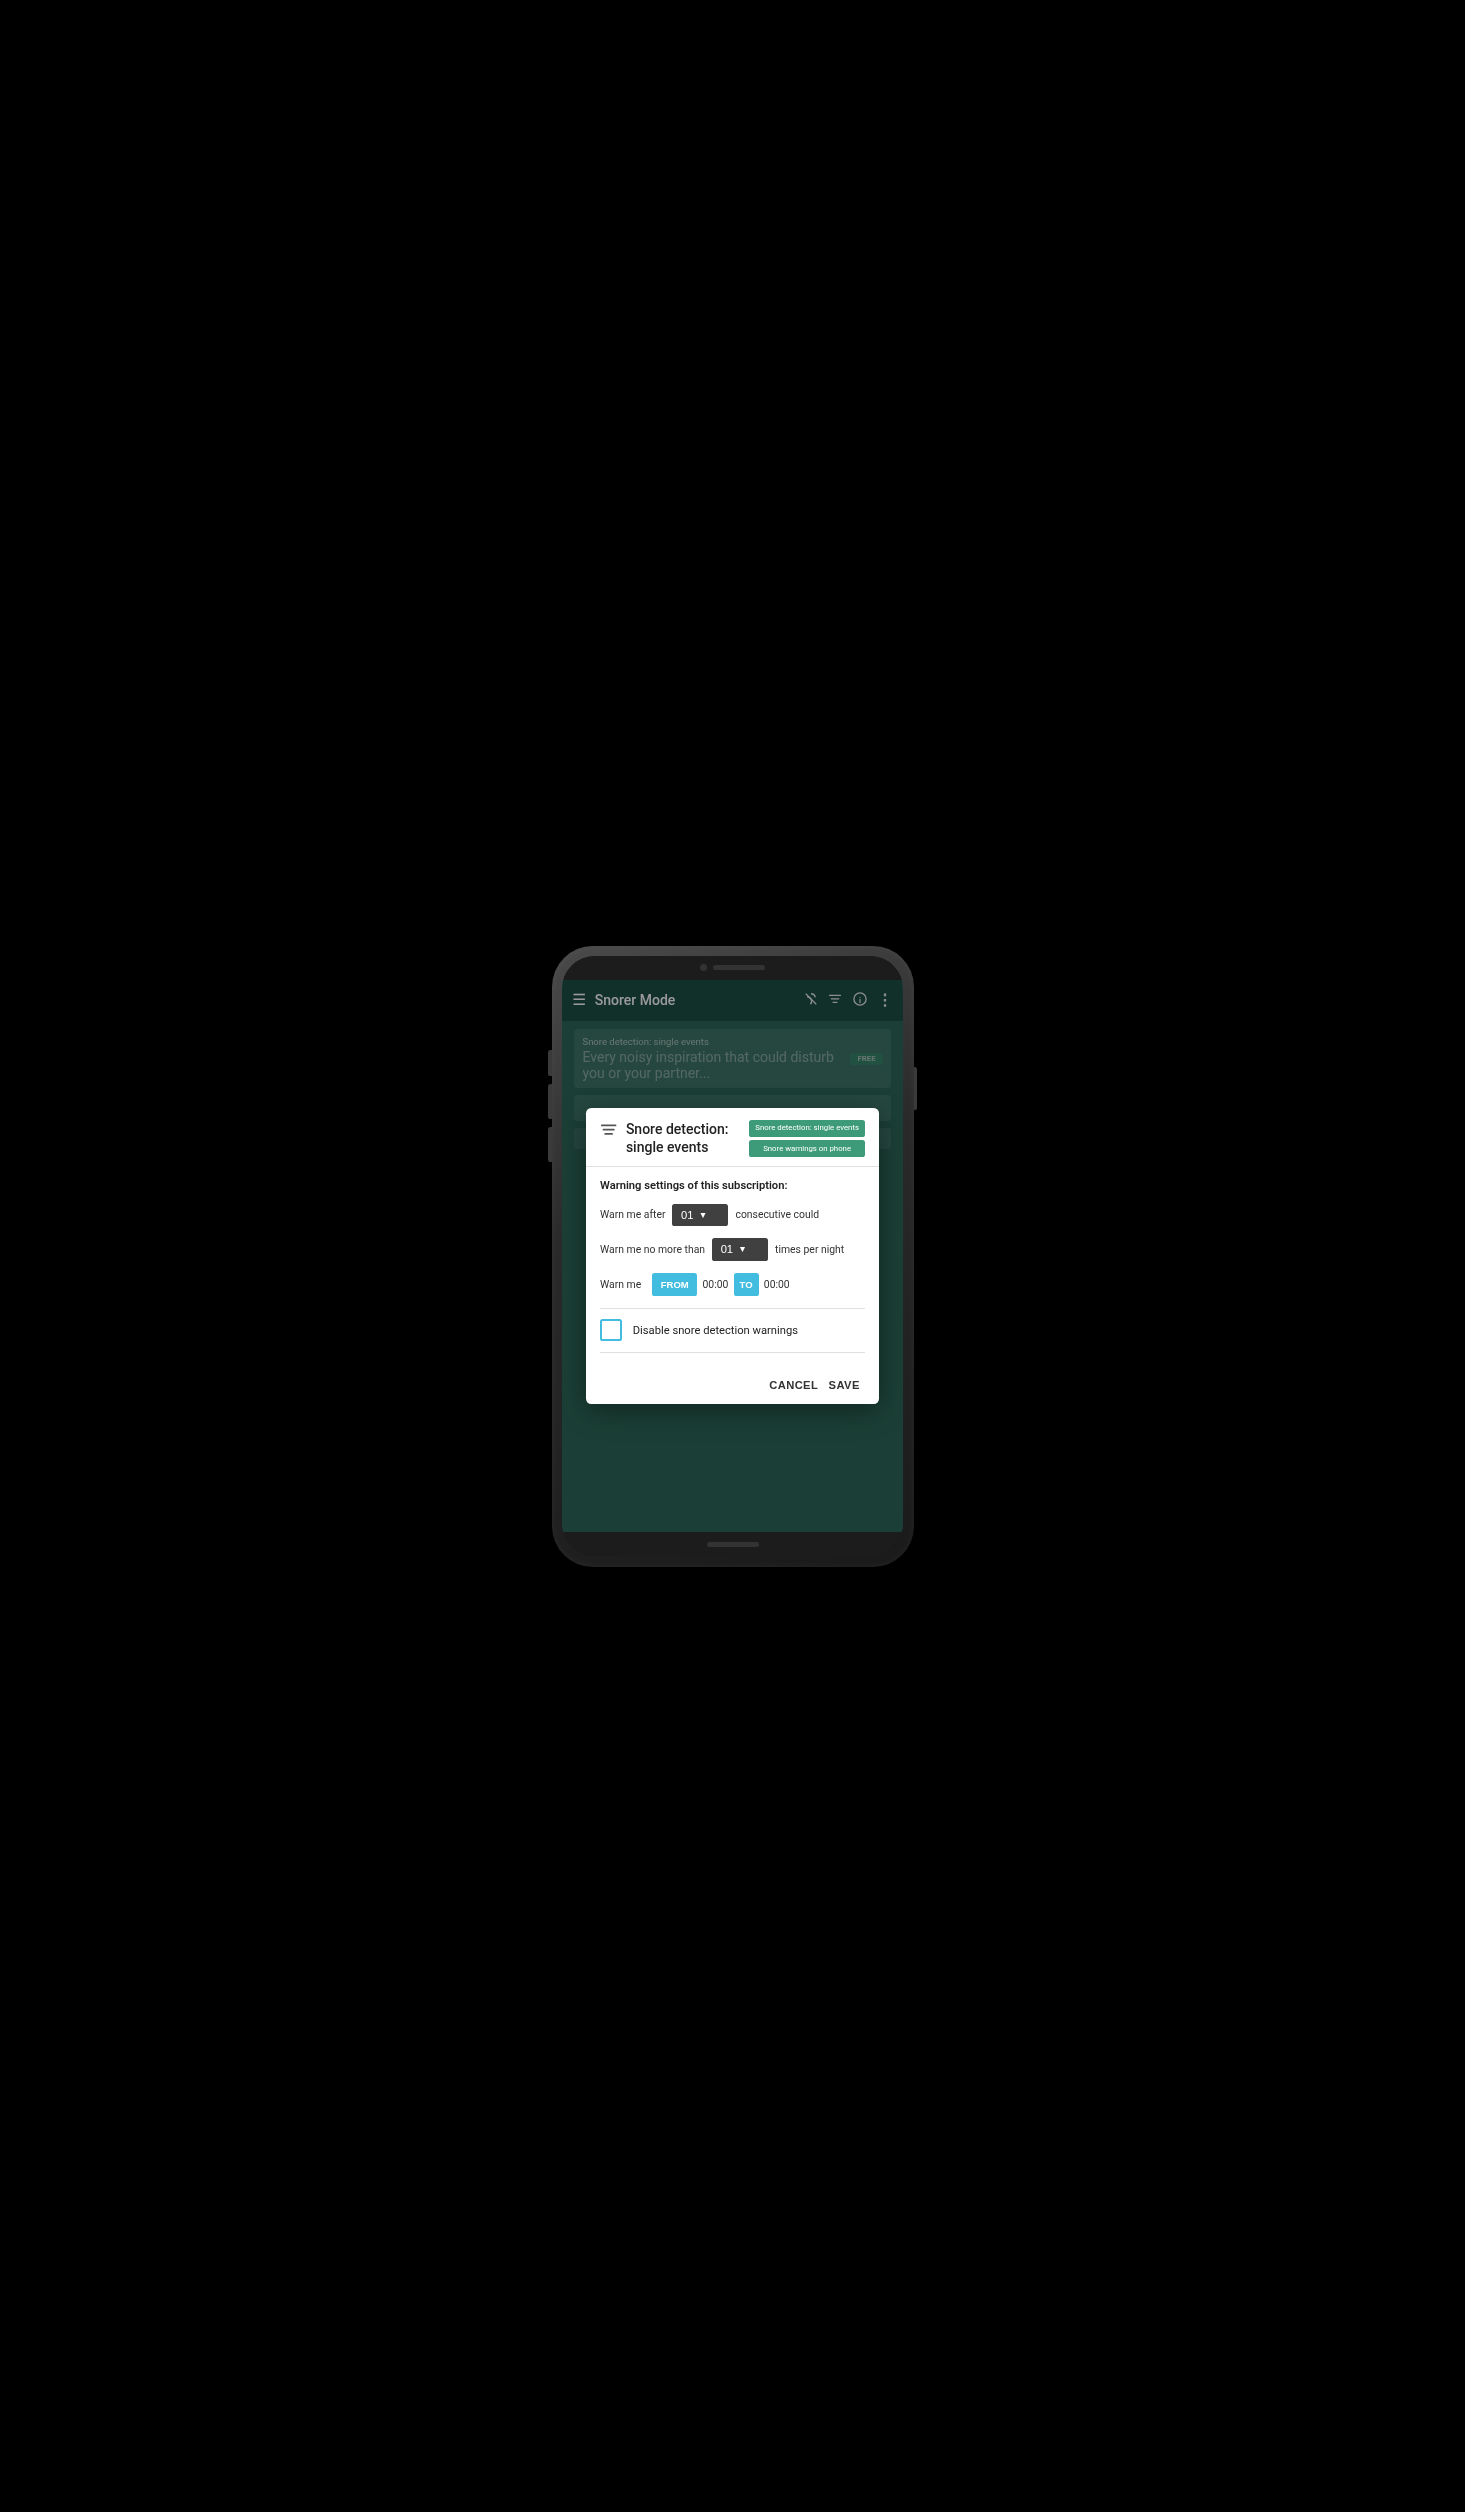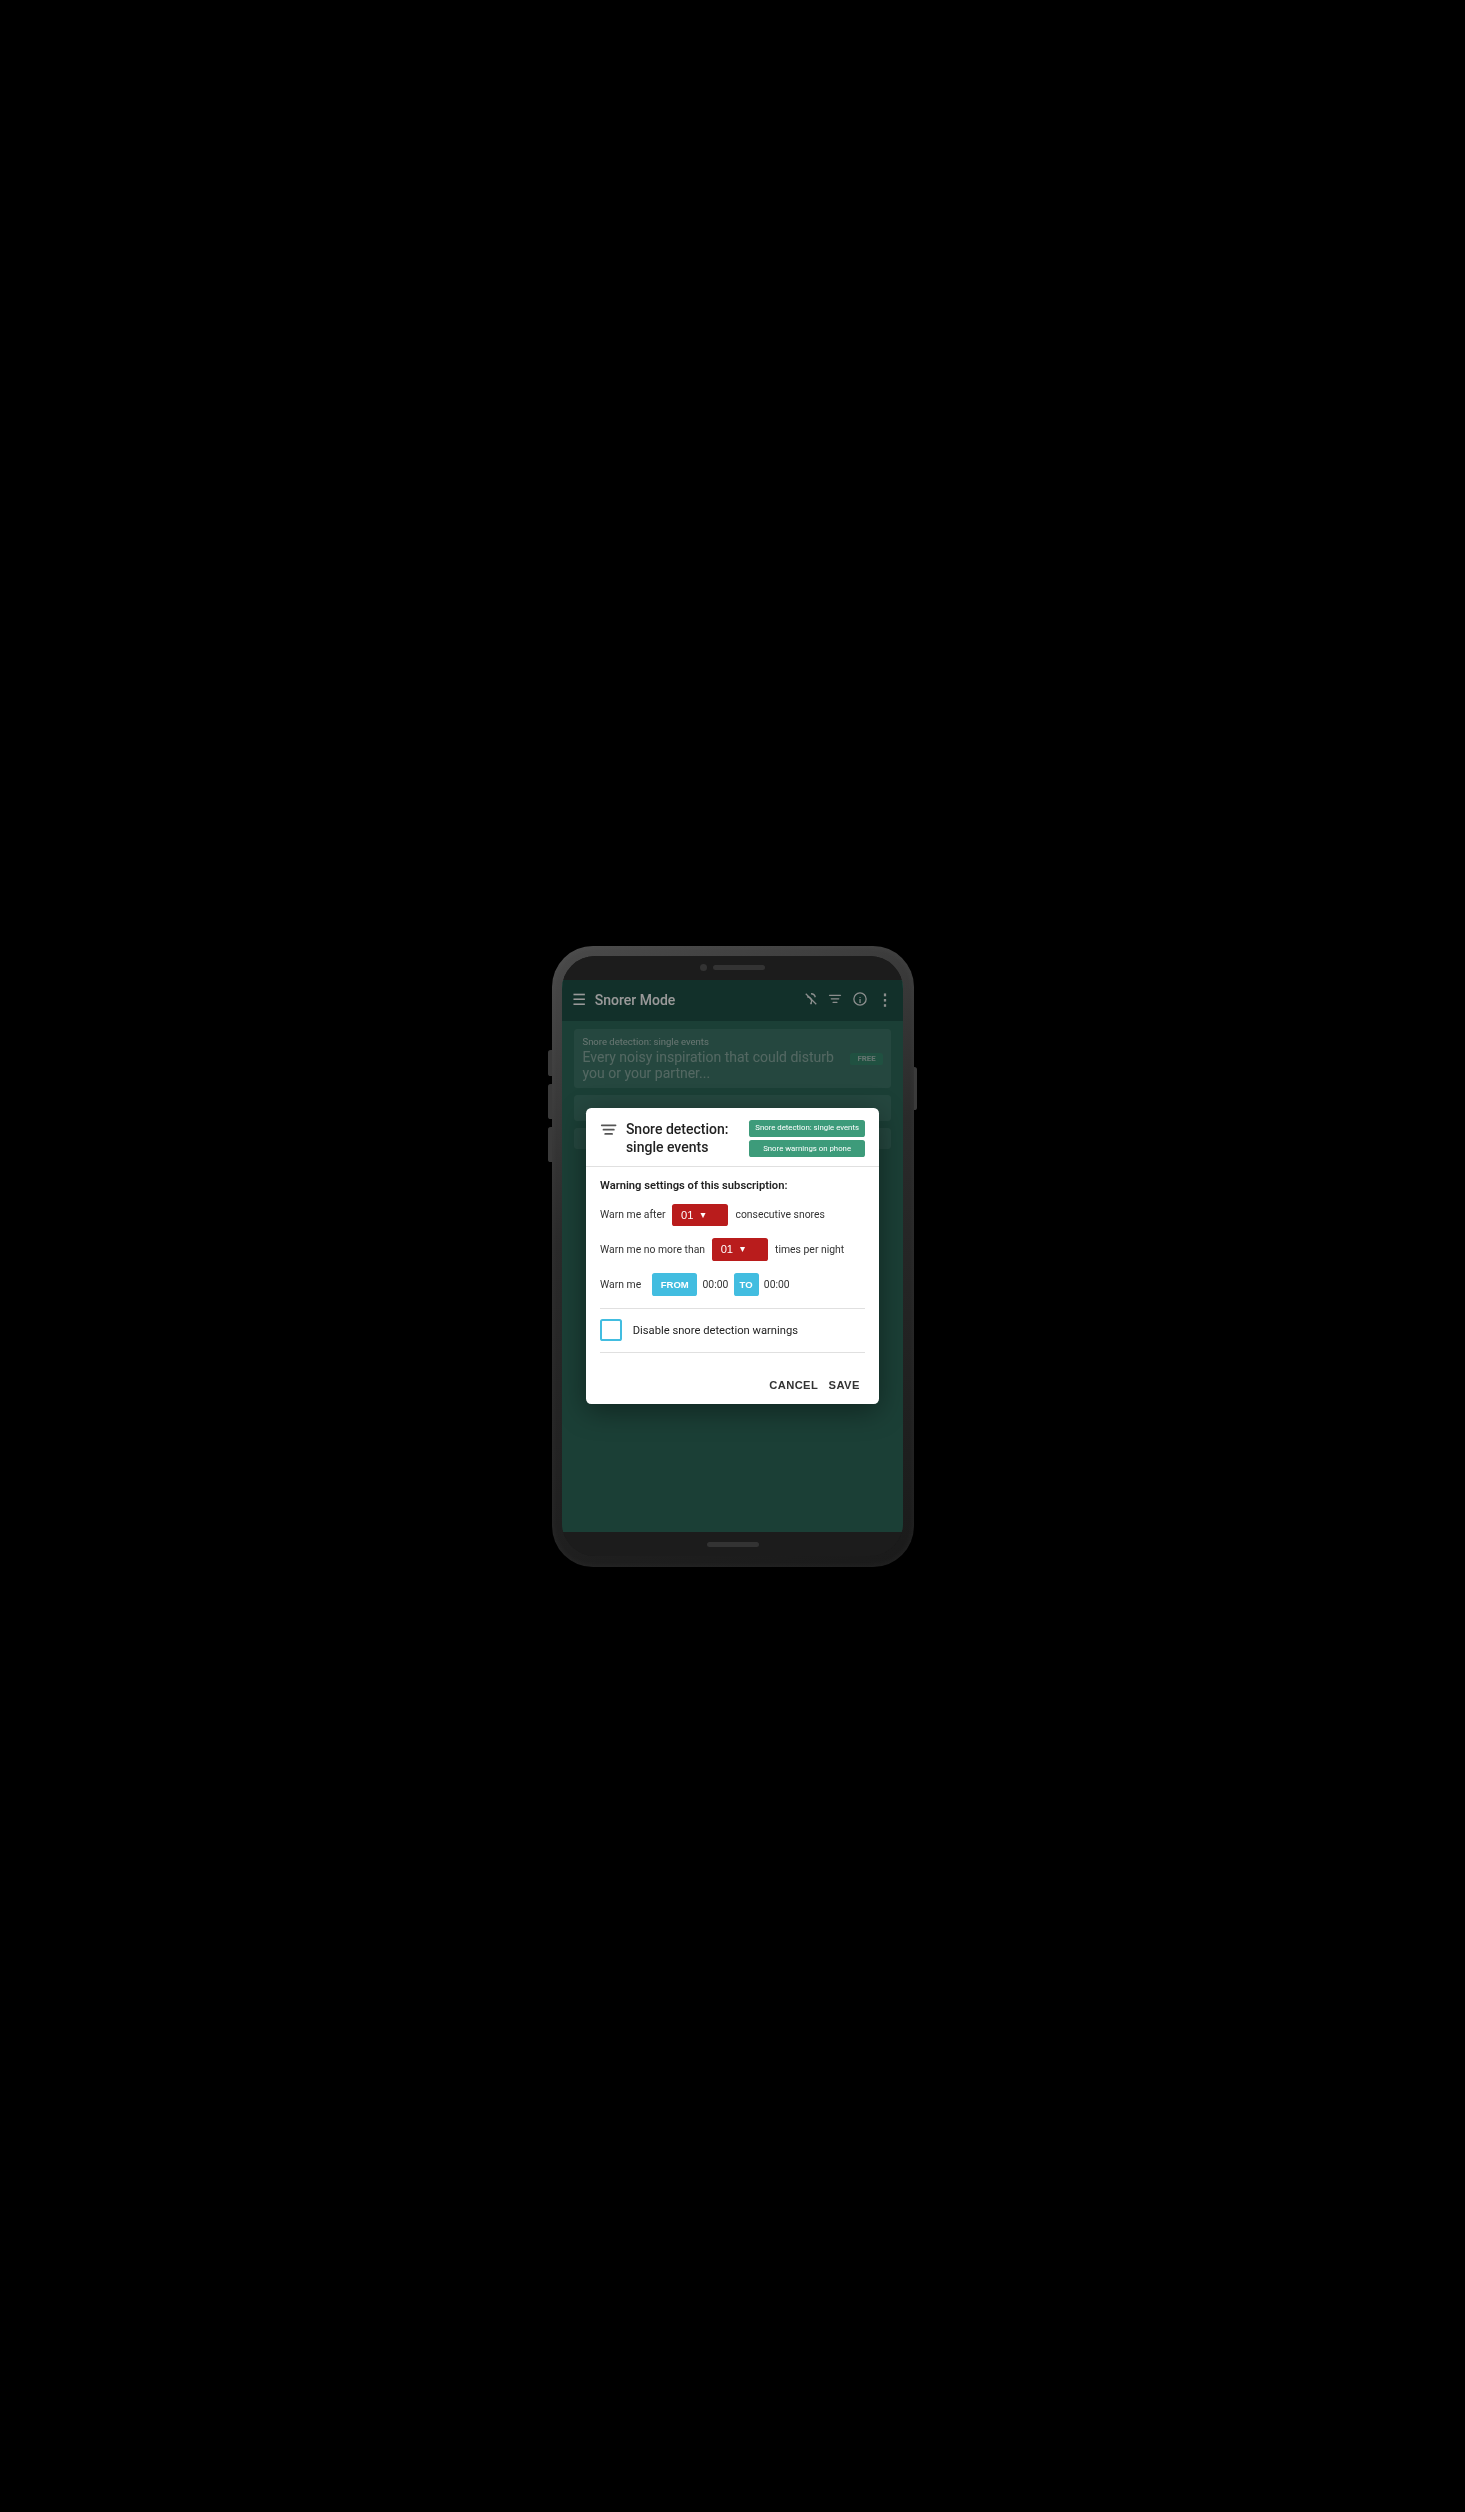--- a/index.html
+++ b/index.html
@@ -225,21 +225,21 @@
     }
 
     .warn-label {
       font-size: 10.4px;
       color: #333;
       line-height: 1.3;
       min-width: 65px;
     }
 
     .dropdown-btn {
-      background: #b91c1c;
+      background: #404040;
       color: #fff;
       border: none;
       border-radius: 2.6px;
       padding: 5.2px 8.6px;
       font-size: 11.2px;
       font-weight: 500;
       display: flex;
       align-items: center;
       gap: 5.2px;
       cursor: pointer;
@@ -497,21 +497,21 @@
             <div class="dialog-section-title">Warning settings of this subscription:</div>
 
             <div class="warn-row">
               <span class="warn-label">Warn me
 after</span>
               <button class="dropdown-btn">
                 <span>01</span>
                 <span class="dropdown-arrow">▼</span>
               </button>
               <span class="warn-suffix">consecutive
-snores</span>
+could</span>
             </div>
 
             <div class="warn-row">
               <span class="warn-label">Warn me no
 more than</span>
               <button class="dropdown-btn">
                 <span>01</span>
                 <span class="dropdown-arrow">▼</span>
               </button>
               <span class="warn-suffix">times per

